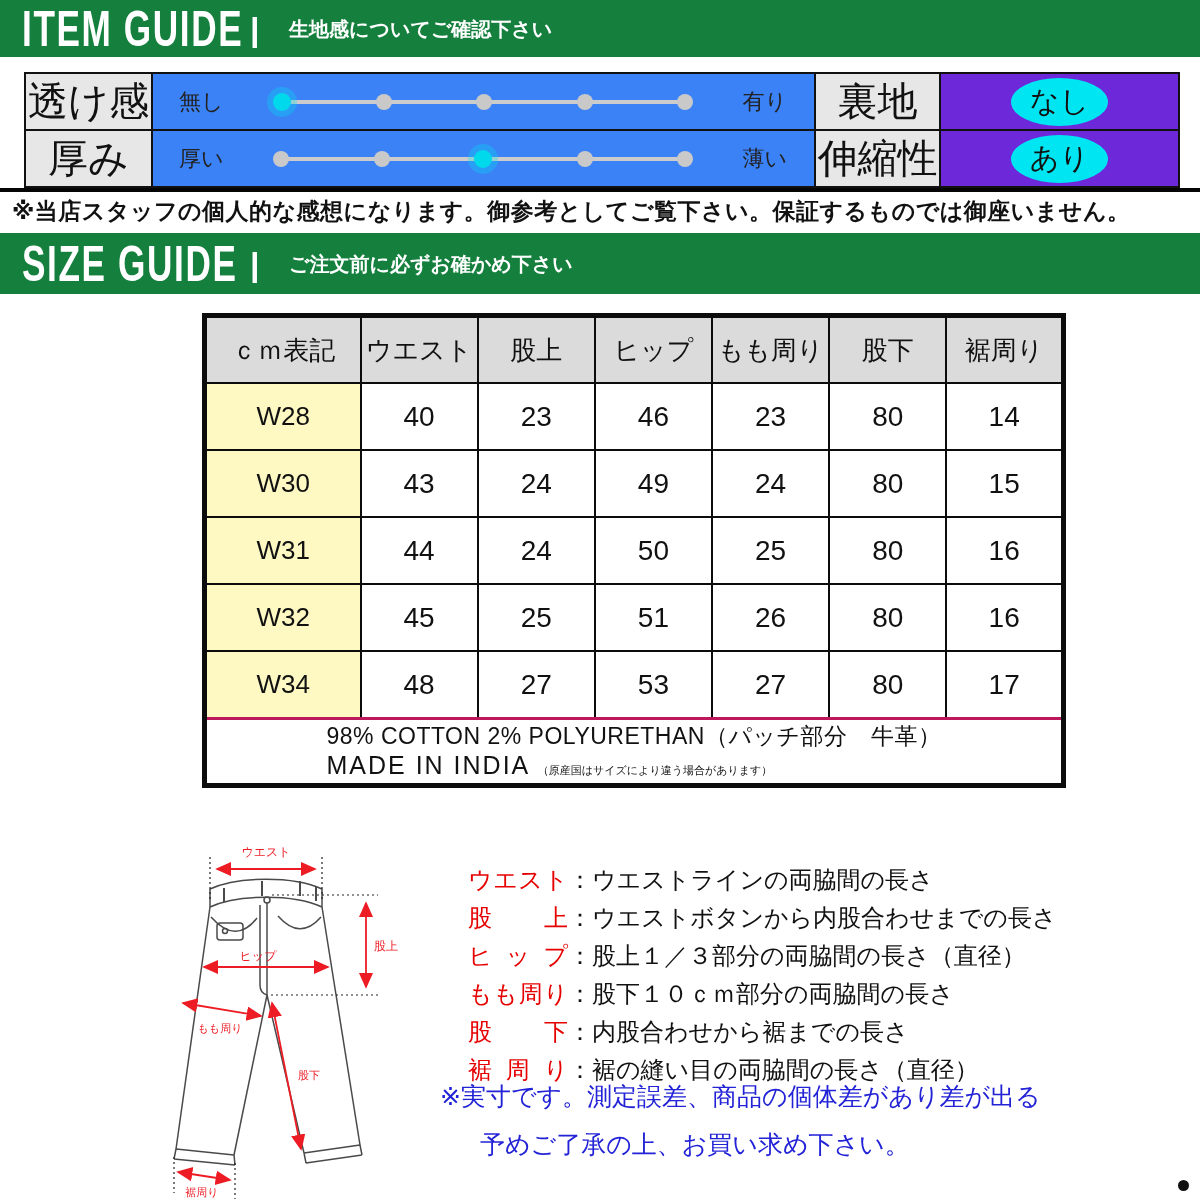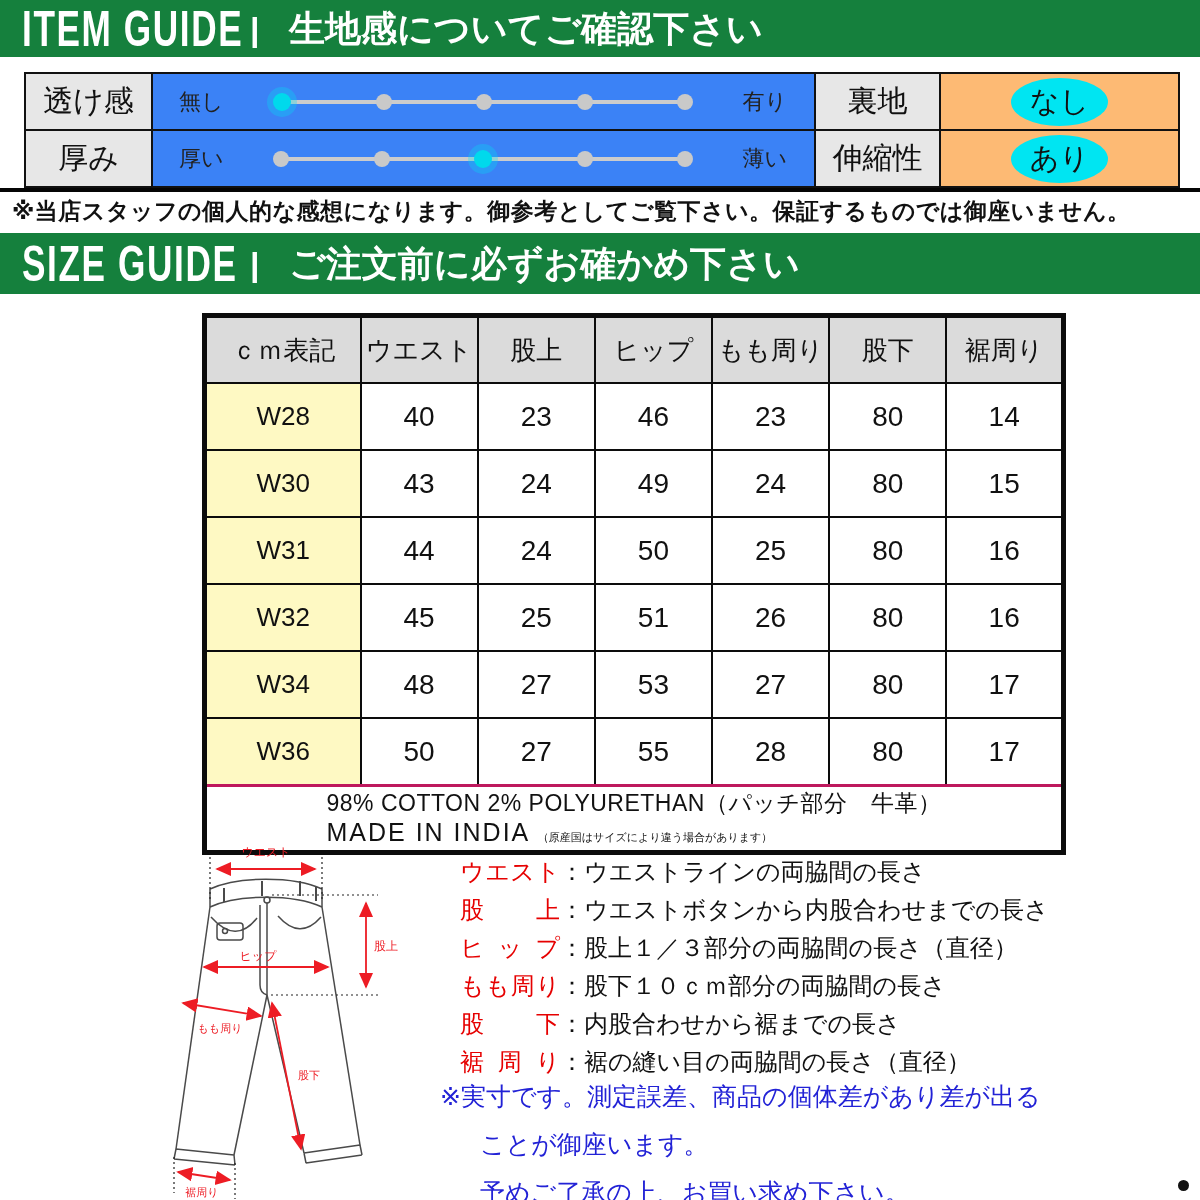--- a/index.html
+++ b/index.html
@@ -13,40 +13,40 @@
     position:absolute;left:22px;top:50%;transform:translateY(-50%) scale(0.80,1.12);
     transform-origin:left center;color:#fff;font-weight:bold;font-size:44px;
     letter-spacing:2px;white-space:nowrap;
   }
   .bar-sep{
     position:absolute;left:250px;top:50%;transform:translateY(-50%);
     color:#fff;font-size:34px;font-weight:bold;
   }
   .bar-sub{
     position:absolute;left:289px;top:50%;transform:translateY(-50%);
-    color:#fff;font-size:36px;font-weight:bold;white-space:nowrap;
+    color:#fff;font-size:20px;font-weight:bold;white-space:nowrap;
   }
   
   .fabric-table{
     position:absolute;left:24px;top:72px;width:1156px;height:114px;
     border-collapse:collapse;table-layout:fixed;
   }
   .fabric-table td{border:2px solid #111;padding:0;height:55px;}
-  td.flabel{background:#e7e7e7;text-align:center;font-size:30px;color:#111;}
+  td.flabel{background:#e7e7e7;text-align:center;font-size:40px;color:#111;}
   td.fslider{background:#3b82f6;}
   .slider-wrap{display:flex;align-items:center;padding:0 26px;}
   .scale-end{font-size:22px;color:#222;flex:0 0 64px;}
   .scale-end.right{text-align:right;}
   .slider{flex:0 0 420px;margin:0 30px;position:relative;height:40px;
     display:flex;align-items:center;justify-content:space-between;}
   .track{position:absolute;left:6px;right:6px;top:50%;height:4px;margin-top:-2px;
     background:#cccccc;border-radius:2px;}
   .dot{position:relative;width:16px;height:16px;border-radius:50%;background:#c9c9c9;}
   .dot.sel{width:18px;height:18px;background:#00d9ec;box-shadow:0 0 0 6px rgba(0,226,243,.30);}
-  td.fvalue{text-align:center;background:#fdba74;}
+  td.fvalue{text-align:center;background:#6d28d9;}
   .badge{display:inline-flex;align-items:center;justify-content:center;
     min-width:58px;height:48px;padding:0 19px;border-radius:50%;
     background:#00e5f2;font-size:29px;color:#111;}
   .hr{position:absolute;left:0;top:188px;width:1200px;height:4px;background:#050505;}
   .disclaimer{position:absolute;left:0;top:196px;width:1200px;text-align:left;
     font-size:23px;font-weight:bold;letter-spacing:.5px;color:#111;white-space:nowrap;padding-left:12px;}
   
   .size-table{
     position:absolute;left:166px;top:313px;width:864px;border-collapse:collapse;
     table-layout:fixed;border:5px solid #0c0c0c;margin-left:36px;
@@ -56,21 +56,21 @@
   .size-table col.c0{width:156px;}
   .size-table tbody td{height:65px;font-size:28px;font-weight:normal;}
   .size-table tbody td.size{background:#fef9c3;font-size:26px;}
   .size-table tfoot td{height:63px;border-top:3px solid #be185d;}
   .material{display:inline-block;text-align:left;line-height:1.25;}
   .material .m1{font-size:23px;letter-spacing:.5px;}
   .material .m2{font-size:25px;letter-spacing:2px;}
   .material .m2 small{font-size:11px;letter-spacing:0;}
   
   .diagram{position:absolute;left:140px;top:843px;width:310px;height:357px;}
-  .legend{position:absolute;left:452px;top:845px;list-style:none;margin:8px;padding:0;}
+  .legend{position:absolute;left:452px;top:845px;list-style:none;margin:16px;padding:0;}
   .legend li{height:38px;line-height:38px;font-size:24px;white-space:nowrap;color:#111;}
   .legend .term{display:inline-block;width:100px;color:#e60000;
     text-align:justify;text-align-last:justify;}
   .legend .colon{color:#111;}
   .note{position:absolute;left:440px;top:1072px;color:#2222d6;font-size:25px;line-height:48px;}
   .note .ln{white-space:nowrap;}
   .note .ln.indent{padding-left:40px;}
   .corner-dot{position:absolute;left:1178px;top:1180px;width:11px;height:11px;
     border-radius:50%;background:#111;}
   svg text{font-family:"Liberation Sans","DejaVu Sans",sans-serif;}
@@ -205,29 +205,20 @@
           <td>26</td>
           <td>80</td>
           <td>16</td>
         </tr>
         <tr>
           <td class="size">W34</td>
           <td>48</td>
           <td>27</td>
           <td>53</td>
           <td>27</td>
-          <td>80</td>
-          <td>17</td>
-        </tr>
-        <tr>
-          <td class="size">W36</td>
-          <td>50</td>
-          <td>27</td>
-          <td>55</td>
-          <td>28</td>
           <td>80</td>
           <td>17</td>
         </tr>
       </tbody>
     <tfoot>
       <tr>
         <td colspan="7">
           <div class="material">
             <div class="m1">98% COTTON  2% POLYURETHAN（パッチ部分　牛革）</div>
             <div class="m2"><span>MADE IN INDIA</span> <small>（原産国はサイズにより違う場合があります）</small></div>
@@ -297,18 +288,17 @@
       <li><span class="term">ウエスト</span><span class="colon">：</span><span>ウエストラインの両脇間の長さ</span></li>
       <li><span class="term">股上</span><span class="colon">：</span><span>ウエストボタンから内股合わせまでの長さ</span></li>
       <li><span class="term">ヒップ</span><span class="colon">：</span><span>股上１／３部分の両脇間の長さ（直径）</span></li>
       <li><span class="term">もも周り</span><span class="colon">：</span><span>股下１０ｃｍ部分の両脇間の長さ</span></li>
       <li><span class="term">股下</span><span class="colon">：</span><span>内股合わせから裾までの長さ</span></li>
       <li><span class="term">裾周り</span><span class="colon">：</span><span>裾の縫い目の両脇間の長さ（直径）</span></li>
     </ul>
 
   <div class="note" id="note-block">
       <div class="ln">※実寸です。測定誤差、商品の個体差があり差が出る</div>
-      <div class="ln indent">ことが御座います。</div>
       <div class="ln indent">予めご了承の上、お買い求め下さい。</div>
     </div>
 
   <div class="corner-dot"></div>
 </div>
 
 </body></html>

